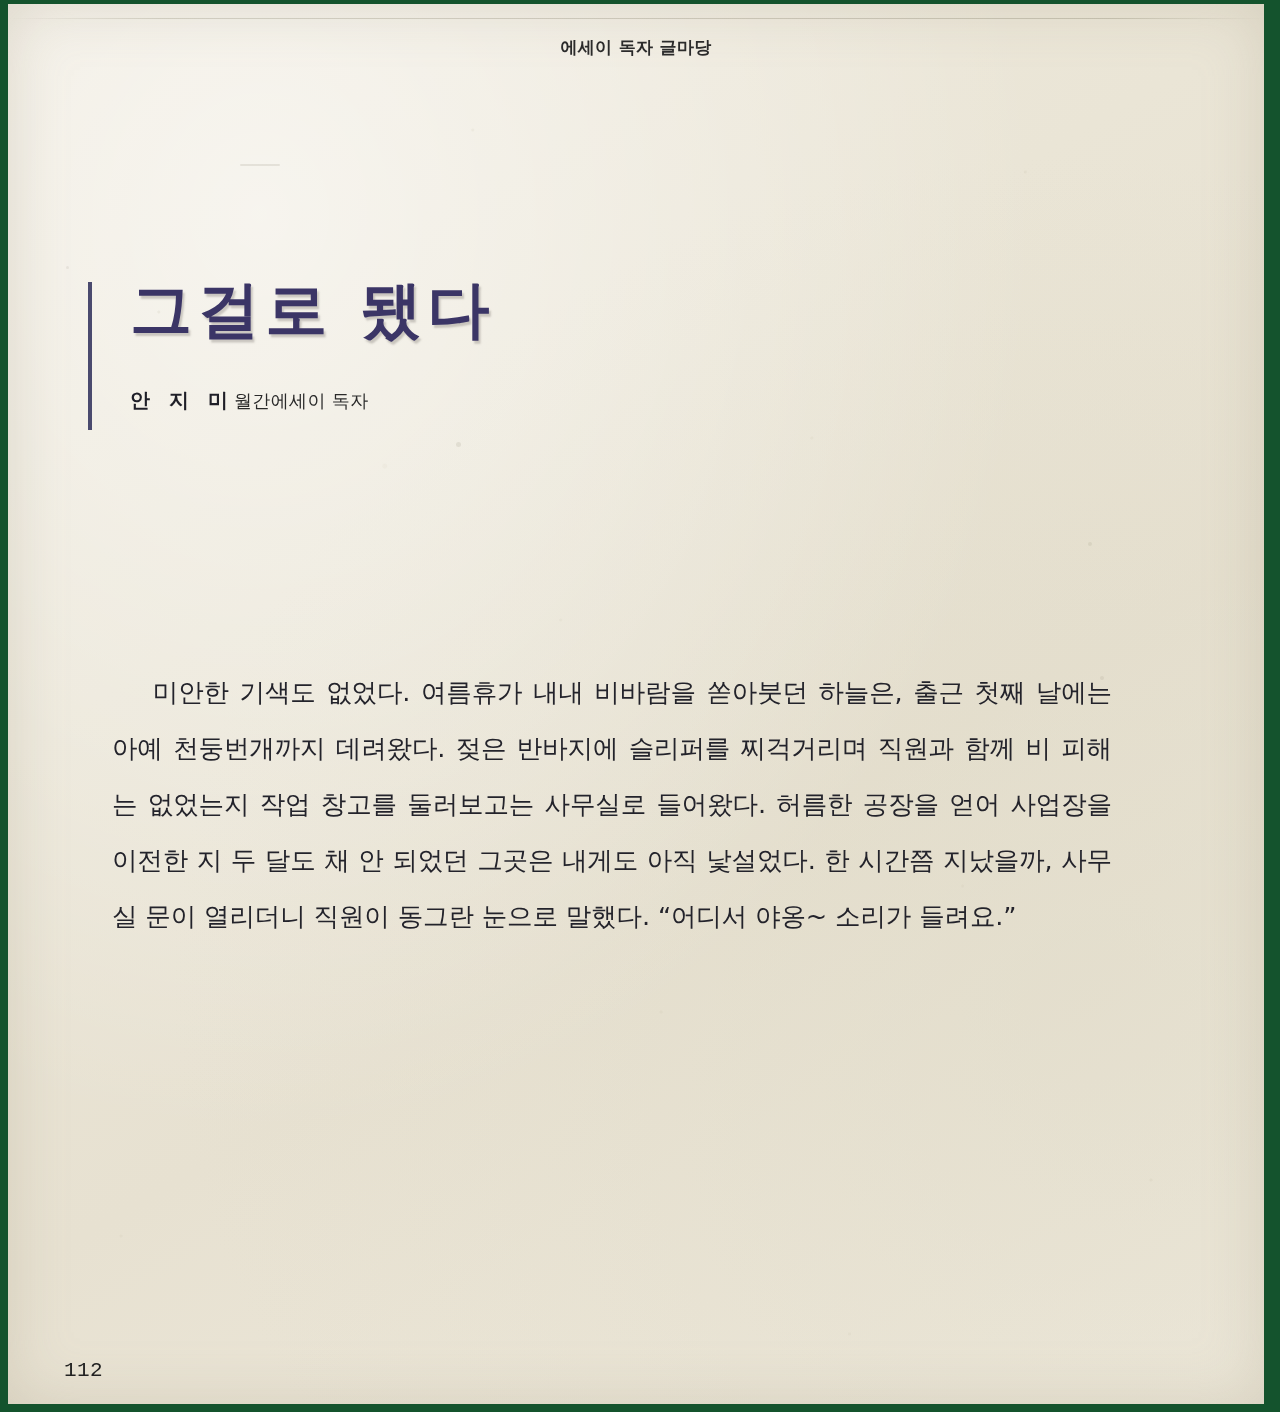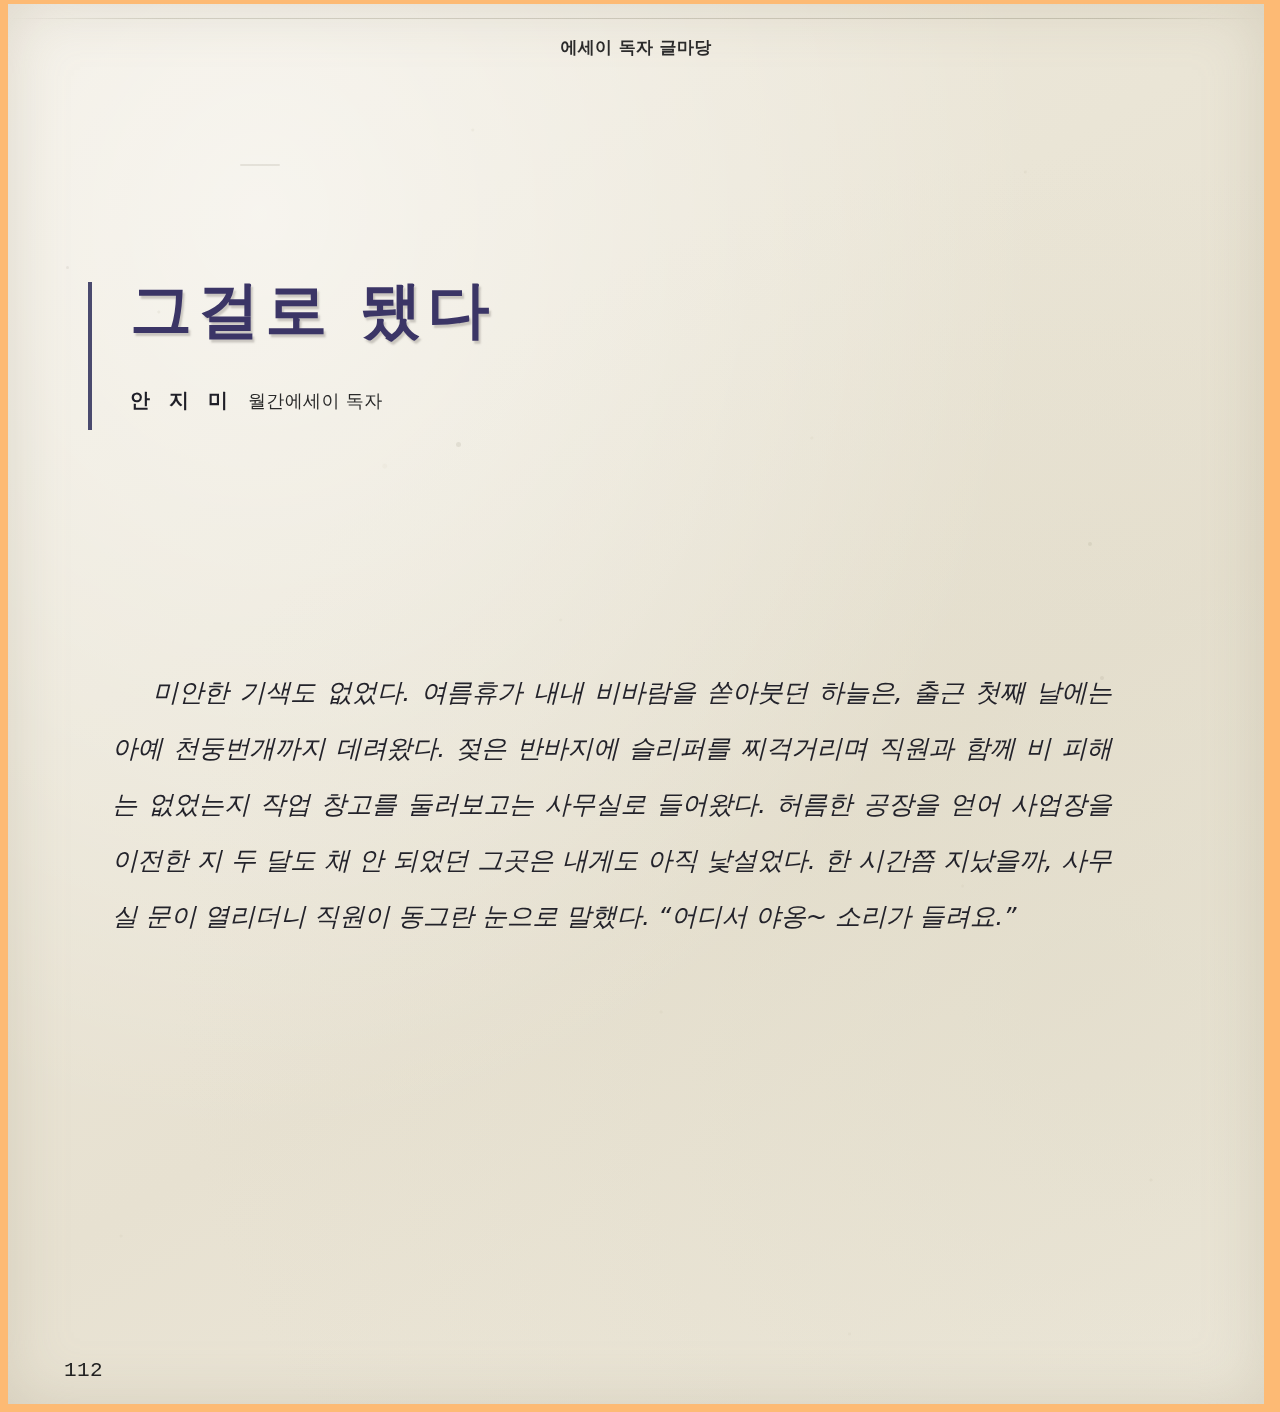--- a/index.html
+++ b/index.html
@@ -12,21 +12,21 @@
     height: 1412px;
     overflow: hidden;
     font-family: "DejaVu Sans", "Liberation Sans", sans-serif;
   }
 
   
   .scan {
     position: relative;
     width: 1280px;
     height: 1412px;
-    background: #fdba74;
+    background: #14532d;
   }
 
   
   .page {
     position: absolute;
     left: 8px;
     top: 4px;
     width: 1256px;
     height: 1400px;
     background:
@@ -105,21 +105,20 @@
     color: #3b3566;
     line-height: 1.15;
     text-shadow: 2px 3px 2px rgba(120,115,110,0.35);
     margin: 0;
     white-space: nowrap;
   }
   .byline {
     margin-top: 42px;
     display: flex;
     align-items: baseline;
-    gap: 14px;
   }
   .byline-name {
     font-size: 20px;
     font-weight: 700;
     letter-spacing: 0.30em;
     color: #1f1f28;
   }
   .byline-role {
     font-size: 18px;
     font-weight: 400;
@@ -137,21 +136,20 @@
     font-family: "DejaVu Sans", "Liberation Sans", sans-serif;
     font-size: 25.5px;
     line-height: 56px;
     text-align: justify;
     text-justify: inter-character;
     letter-spacing: -0.005em;
   }
   .body-text p {
     margin: 0 0 0 0;
     text-indent: 1.6em;
-    font-style: italic;
   }
   .body-text p + p {
     margin-top: 2px;
   }
 
   .page-number {
     position: absolute;
     left: 56px;
     bottom: 22px;
     font-size: 21px;

